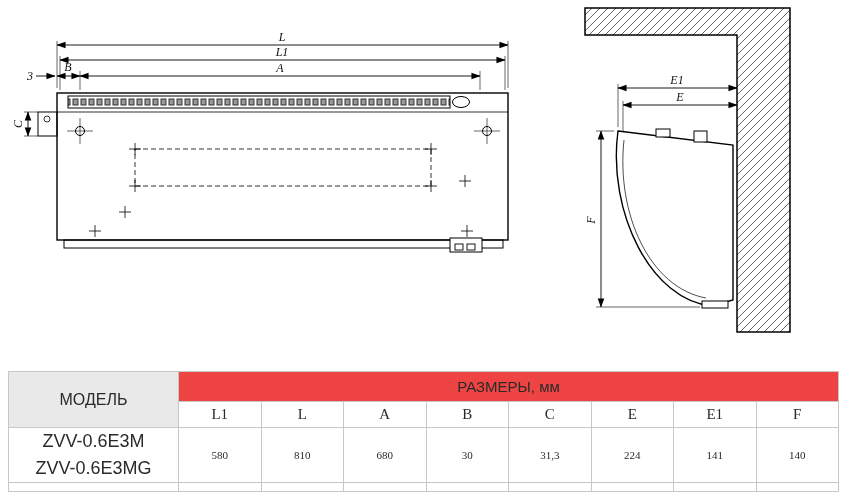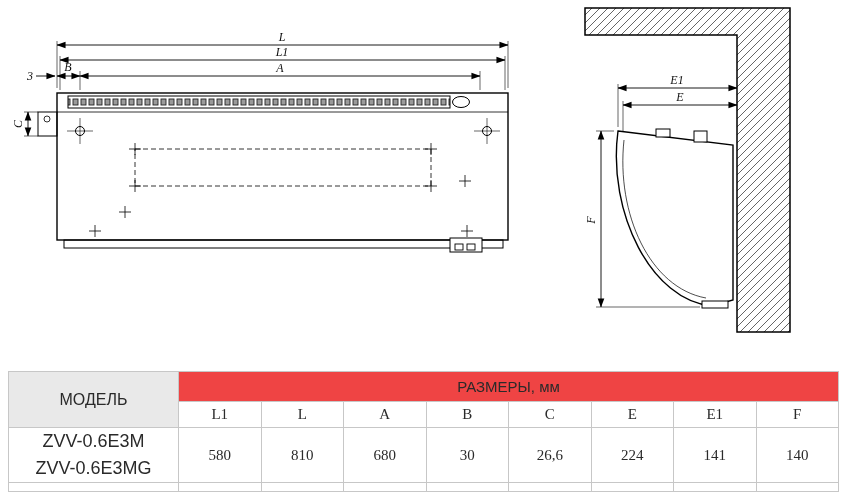--- a/index.html
+++ b/index.html
@@ -27,21 +27,21 @@
     border: 1px solid #c7c7c7;
     text-align: center;
     vertical-align: middle;
     color: #2a2a2a;
     font-weight: normal;
     overflow: hidden;
   }
   th.model-h { background: #e9e9e9; font-size: 16px; color: #333; }
   th.sizes-h { background: #ef4444; font-size: 15px; height: 30px; color: #333; }
   tr.cols td { height: 26px; font-family: "Liberation Serif", serif; font-size: 15px; }
-  tr.vals td { height: 50px; font-family: "Liberation Serif", serif; font-size: 15px; }
+  tr.vals td { height: 50px; font-family: "Liberation Serif", serif; font-size: 11px; }
   tr.vals td.model-cell { font-family: "Liberation Sans", sans-serif; font-size: 18px; line-height: 1.5; }
   tr.pad td { height: 9px; }
 </style>
 </head>
 <body>
 
 <div class="stage">
 
   <svg class="drawings" width="846" height="368" viewBox="0 0 846 368" xmlns="http://www.w3.org/2000/svg">
     <defs>
@@ -197,21 +197,21 @@
       </tr>
       <tr class="vals">
         <td class="model-cell">
           <div>ZVV-0.6E3M</div>
           <div>ZVV-0.6E3MG</div>
         </td>
         <td>580</td>
         <td>810</td>
         <td>680</td>
         <td>30</td>
-        <td>26,6</td>
+        <td>31,3</td>
         <td>224</td>
         <td>141</td>
         <td>140</td>
       </tr>
       <tr class="pad">
         <td></td>
         <td></td>
         <td></td>
         <td></td>
         <td></td>

